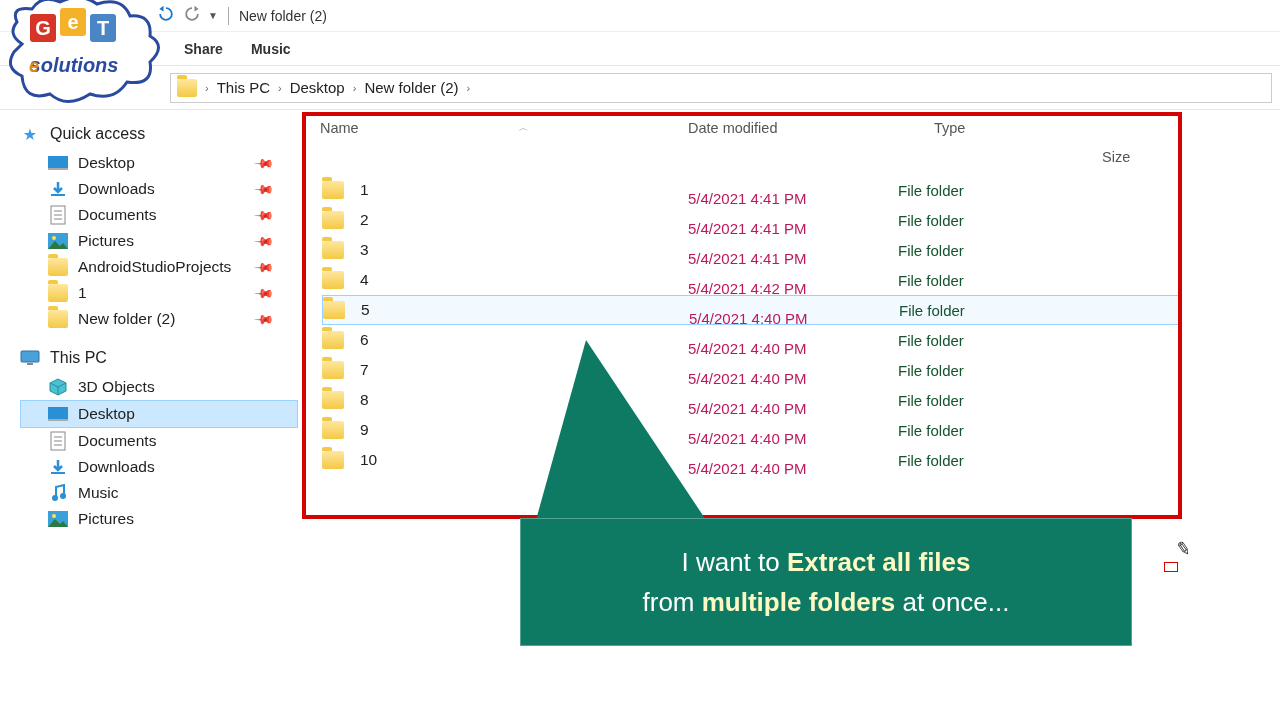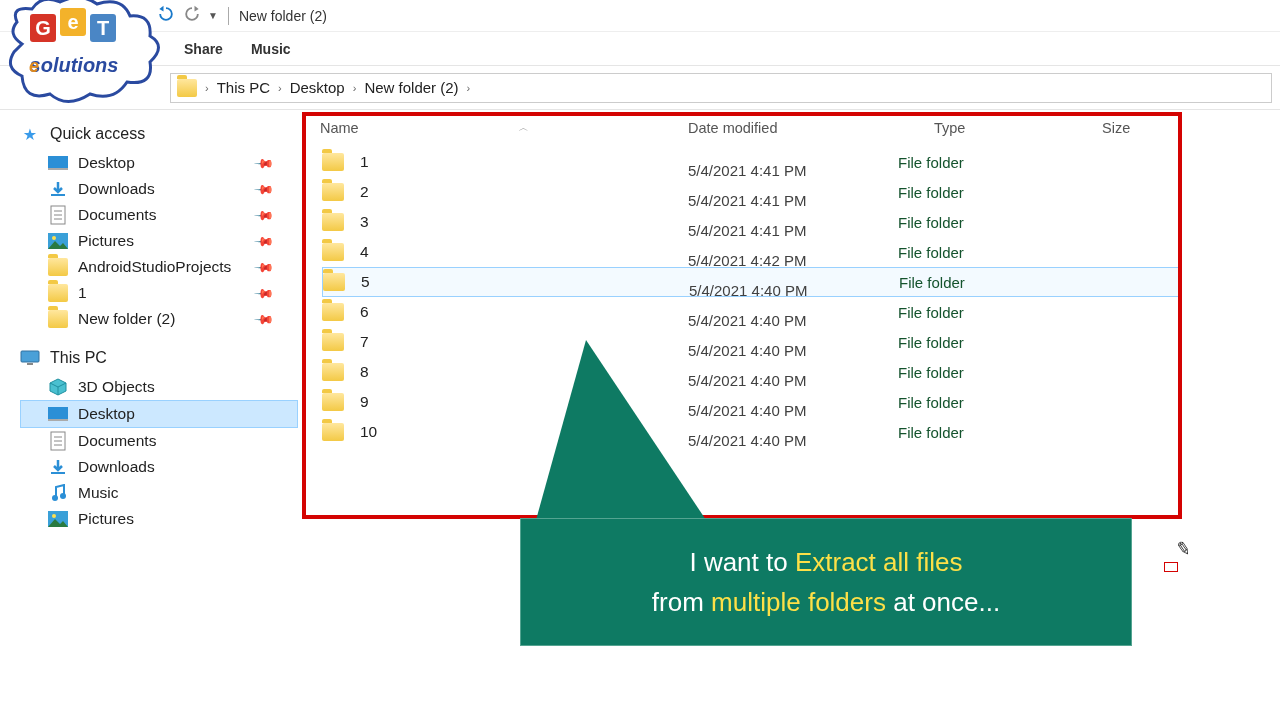--- a/index.html
+++ b/index.html
@@ -34,35 +34,35 @@
 .sidebar .pin { position:absolute; right:26px; color:#888; font-size:13px; transform: rotate(45deg);}
 .iconbox { width:20px; height:20px; display:flex; align-items:center; justify-content:center;}
 
 
 .content { flex:1; position:relative; padding-top:6px;}
 .redbox { position:absolute; left:4px; top:2px; width:880px; height:407px; border:4px solid #d40302; pointer-events:none;}
 .columns { display:flex; padding:4px 0 4px 22px; color:#555; font-size:14.5px;}
 .col.name { width:368px;}
 .col.date { width:210px;}
 .col.type { width:168px;margin-left:36px;}
-.col.size { width:90px;}
+.col.size { width:90px;margin-top:29px;}
 .sortind { display:inline-block; margin-left:160px; color:#888; font-size:10px; transform:translateY(-2px);}
 
 .rows { padding:6px 0 0 24px;}
 .row { display:flex; align-items:center; height:30px; font-size:15.5px; color:#222; width:860px;}
 .row.hilite { border:1px solid #99d1ff; background:#f3faff;}
 .row .cname { width:366px; display:flex; align-items:center; gap:16px;}
-.row .cdate { width:210px; color:#404040; font-size:15px;margin-top:16px;}
+.row .cdate { width:210px; color:#be185d; font-size:15px;margin-top:16px;}
 .row .ctype { width:168px; color:#14532d; font-size:15px;}
 .foldericon { width:22px; height:18px; background:linear-gradient(#ffe79e,#f3c945); border-radius:2px; position:relative;}
 .foldericon::before { content:""; position:absolute; left:0; top:-4px; width:10px; height:4px; background:#f3c945; border-radius:2px 2px 0 0;}
 
 
 .callout { position:absolute; left:520px; top:518px; width:612px; height:128px; background:#0e7a63; border:1px solid #54a491; color:#fff; font-size:26px; line-height:40px; display:flex; flex-direction:column; align-items:center; justify-content:center; text-align:center; padding:6px 20px;}
-.callout .y { color:#fde047;}
+.callout .y { color:#fef9c3;font-weight:bold;}
 .speech-poly { position:absolute; left:536px; top:340px; }
 
 
 .logo { position:absolute; left:2px; top:-6px; z-index:30;}
 
 .pencil { position:absolute; left:1176px; top:538px; font-size:18px; transform:rotate(10deg);}
 .redsq { position:absolute; left:1164px; top:562px; width:14px; height:10px; border:1.5px solid #d40302;}
 
 </style>
 </head>

